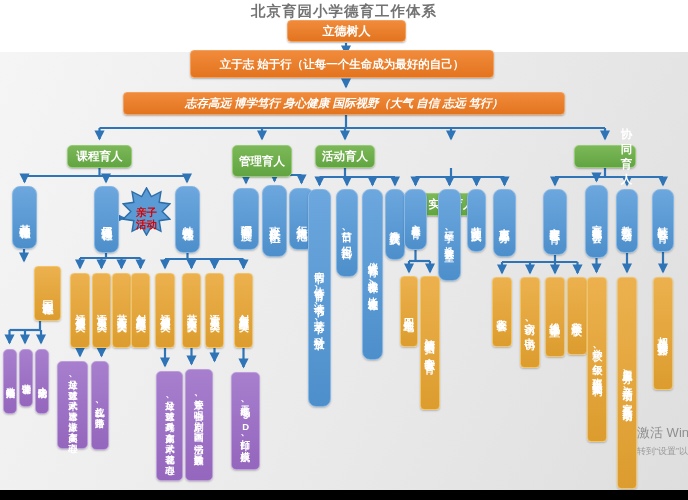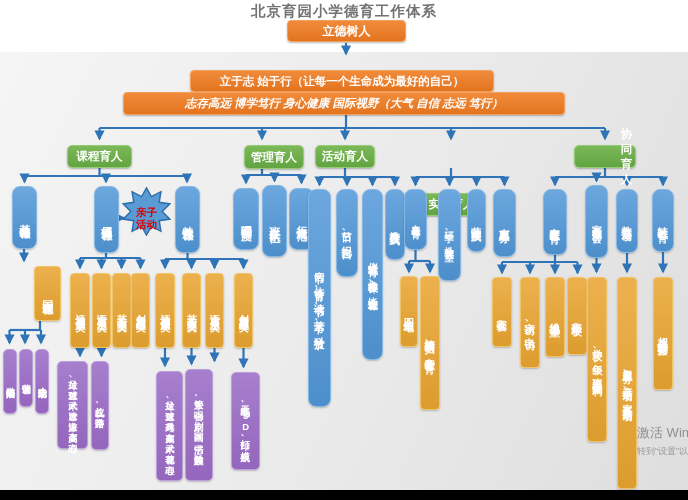--- a/index.html
+++ b/index.html
@@ -132,25 +132,25 @@
       <path d="M530 262 V273" marker-end="url(#ah)"></path>
       <path d="M555 262 V273" marker-end="url(#ah)"></path>
       <path d="M577.5 262 V273" marker-end="url(#ah)"></path>
       <path d="M596.5 258 V272" marker-end="url(#ah)"></path>
       <path d="M627 253 V272" marker-end="url(#ah)"></path>
       <path d="M663 252 V272" marker-end="url(#ah)"></path>
     </g>
   </svg>
 
   <div class="box orange" style="left:287px;top:20px;width:119px;height:22px;font-size:12px;">立德树人</div>
-  <div class="box orange" style="left:190px;top:70px;width:304px;height:22px;font-size:11.5px;">立于志 始于行（让每一个生命成为最好的自己）</div>
+  <div class="box orange" style="left:190px;top:50px;width:304px;height:28px;font-size:11.5px;">立于志 始于行（让每一个生命成为最好的自己）</div>
   <div class="box orange" style="left:123px;top:92px;width:442px;height:23px;font-size:11.5px;font-style:italic;">志存高远 博学笃行 身心健康 国际视野（大气 自信 志远 笃行）</div>
 
   <div class="box green" style="left:67px;top:145px;width:65px;height:23px;font-size:11.5px;">课程育人</div>
-  <div class="box green" style="left:232px;top:145px;width:60px;height:24px;font-size:11.5px;margin-left:12px;">管理育人</div>
+  <div class="box green" style="left:232px;top:145px;width:60px;height:32px;font-size:11.5px;">管理育人</div>
   <div class="box green" style="left:315px;top:145px;width:60px;height:23px;font-size:11.5px;">活动育人</div>
   <div class="box green" style="left:421px;top:145px;width:61px;height:23px;font-size:11.5px;margin-top:48px;">实践育人</div>
   <div class="box green" style="left:574px;top:145px;width:62px;height:23px;font-size:11.5px;padding-left:43px;">协同育人</div>
 
   <div class="box blue v" style="left:12px;top:186px;width:25px;height:63px;font-size:11px;">
       <span class="vt">基础课程</span>
     </div>
   <div class="box blue v" style="left:94px;top:186px;width:25px;height:67px;font-size:11px;">
       <span class="vt">拓展课程</span>
     </div>

